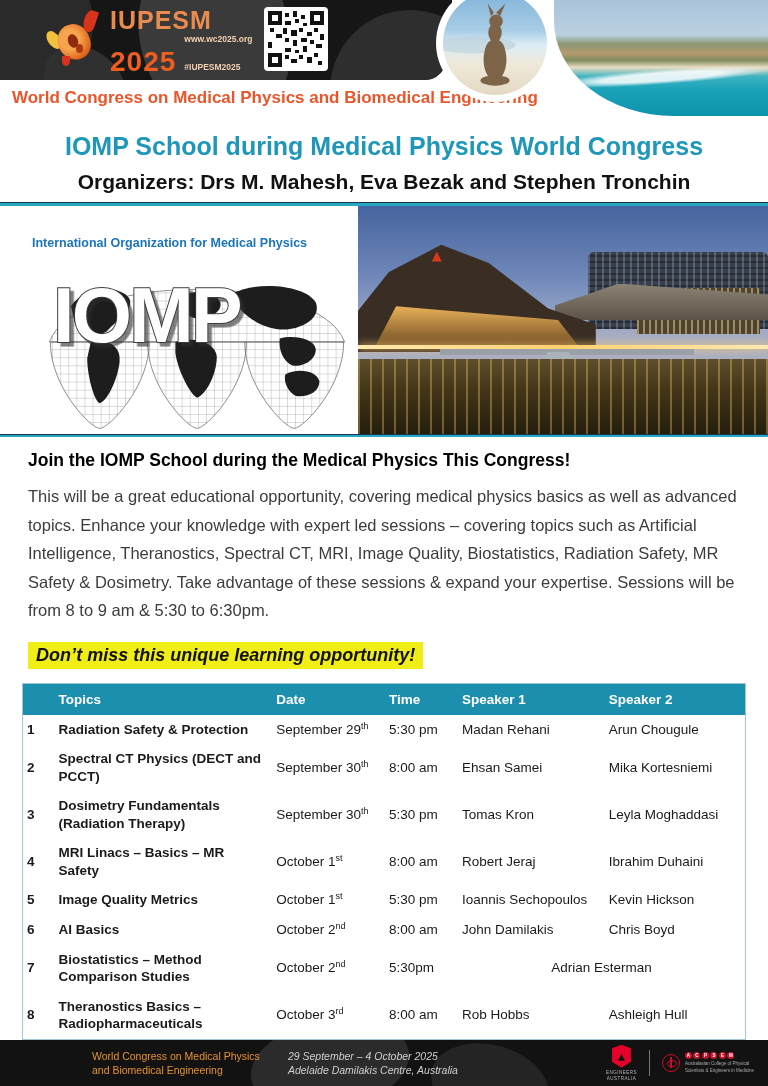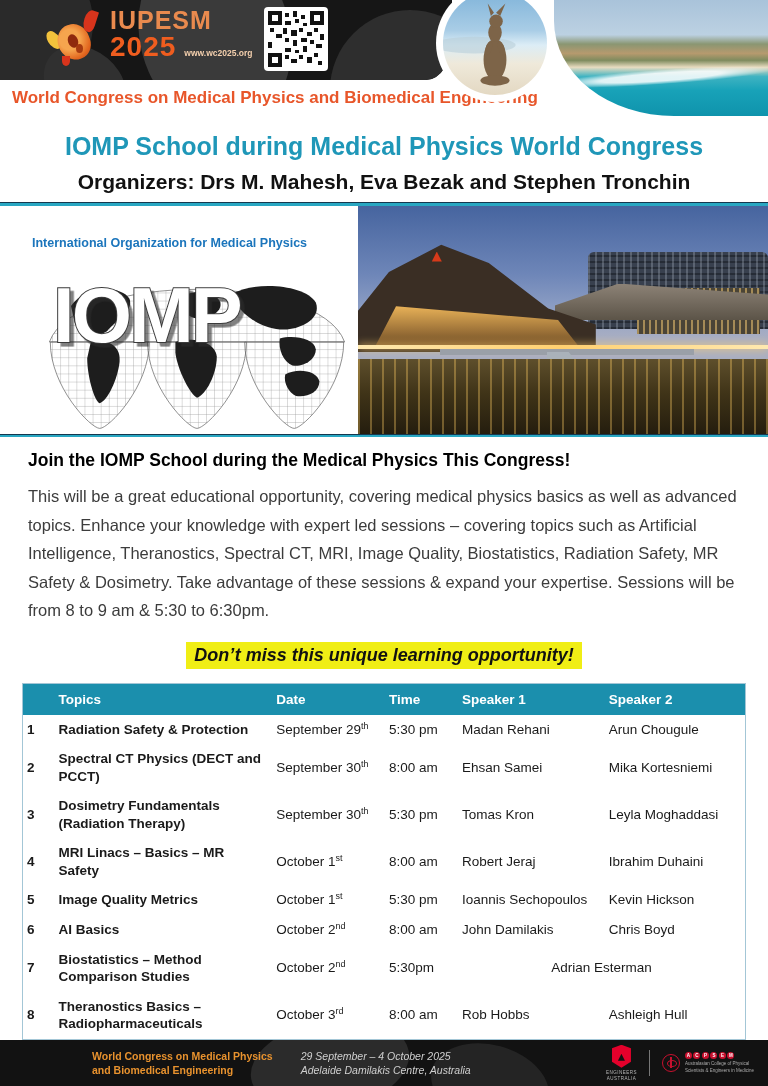--- a/index.html
+++ b/index.html
@@ -21,21 +21,21 @@
   .art-body { position:absolute; left:10px; top:16px; width:32px; height:36px; border-radius:50% 50% 46% 54%; background:radial-gradient(circle at 40% 40%, #f6a54e 0 35%, #e2661f 70%, #b33c12); transform:rotate(-20deg); }
   .art-spot1 { position:absolute; left:20px; top:26px; width:10px; height:14px; border-radius:50%; background:#8f2a0d; transform:rotate(-20deg); }
   .art-spot2 { position:absolute; left:28px; top:36px; width:7px; height:9px; border-radius:50%; background:#a63a10; }
   .art-flame { position:absolute; left:36px; top:2px; width:12px; height:22px; background:#d8341c; border-radius:80% 10% 60% 90%; transform:rotate(18deg); }
   .art-comma { position:absolute; left:0; top:22px; width:12px; height:20px; background:#f2c23c; border-radius:70% 90% 20% 90%; transform:rotate(-30deg); }
   .art-tail { position:absolute; left:14px; top:48px; width:8px; height:10px; background:#d8341c; border-radius:0 0 60% 60%; }
   .logo-text-block { display:flex; flex-direction:column; line-height:1; }
   .logo-title { font-size:25px; font-weight:bold; letter-spacing:1px; color:#e98a4e; }
   .logo-year-row { display:flex; align-items:flex-end; }
   .logo-year { font-size:28px; font-weight:bold; color:#ef5d1f; letter-spacing:1px; }
-  .logo-sub { margin-left:8px; padding-bottom:2px; display:flex; flex-direction:row;gap:16px; }
+  .logo-sub { margin-left:8px; padding-bottom:2px; display:flex; flex-direction:column;gap:16px; }
   .logo-url, .logo-tag { font-size:8.5px; font-weight:bold; color:#f3cfad; line-height:1.45; }
 
   .qr { position:absolute; left:264px; top:7px; width:64px; height:64px; background:#fff; border-radius:4px; padding:4px; z-index:3; }
   .qr svg { width:100%; height:100%; display:block; }
 
   .kangaroo-circle { position:absolute; left:436px; top:-16px; width:118px; height:118px; background:#fff; border-radius:50%; z-index:4; display:flex; align-items:center; justify-content:center; }
   .kangaroo-photo { width:104px; height:104px; border-radius:50%; overflow:hidden; background:linear-gradient(180deg,#7fb3d9 0%, #a9cde6 38%, #dcedf6 52%, #efe9da 70%, #e3d8c2 100%); position:relative; }
   .kangaroo-photo svg { position:absolute; left:0; top:0; width:100%; height:100%; }
 
   .coast-photo { position:absolute; right:0; top:0; width:214px; height:116px; border-bottom-left-radius:120px 95px; overflow:hidden; z-index:2;
@@ -66,21 +66,21 @@
   .hp-bridge-deck { position:absolute; left:20%; top:62.5%; width:62%; height:6px; background:#9aa0a8; }
   .hp-pylon { position:absolute; left:46%; top:64%; width:12%; height:16%; background:#aab2ba; clip-path:polygon(0 0, 45% 0, 100% 100%, 55% 100%, 30% 40%, 14% 100%, 0 100%); }
   .hp-water { position:absolute; left:0; bottom:0; width:100%; height:33%; background:linear-gradient(180deg,#5e4f2c 0%, #403418 45%, #241d0e 100%); }
   .hp-streaks { position:absolute; left:0; bottom:0; width:100%; height:33%; background:repeating-linear-gradient(90deg, rgba(255,205,100,.35) 0 2px, rgba(0,0,0,0) 2px 12px); }
   .hp-acc-logo { position:absolute; left:18%; top:20%; width:10px; height:10px; background:#d83a1a; clip-path:polygon(50% 0,100% 100%,0 100%); }
 
   
   .content { padding:0 28px; }
   .join-heading { margin-top:13px; font-size:17.5px; font-weight:bold; color:#000; }
   .intro-body { margin-top:11px; font-size:16.5px; line-height:1.73; color:#3c3c3c; }
-  .highlight-wrap { margin-top:17px; text-align:center; }
+  .highlight-wrap { margin-top:17px; }
   .highlight { display:inline-block; background:#f0ee15; color:#111; font-size:18px; font-weight:bold; font-style:italic; padding:3px 8px; }
 
   
   table.sessions { border-collapse:collapse; width:724px; margin:14px auto 0; border:1px solid #a3c6d6; font-size:13.5px; color:#1a1a1a; }
   table.sessions thead th { background:#1b8fad; color:#fff; text-align:left; font-weight:bold; padding:8px 4px; }
   table.sessions td { padding:6px 4px; vertical-align:middle; line-height:1.3; }
   td.cell-num { font-weight:bold; padding-left:7px; }
   td.cell-topic { font-weight:bold; padding-right:14px; }
   td.cell-merged { text-align:center; }
   sup { font-size:9px; line-height:0; }
@@ -88,21 +88,21 @@
   
   .note-line { margin:16px 28px 0; font-size:14.5px; font-weight:bold; color:#000; }
   .note-label { color:#e8562a; }
 
   
   .footer { position:absolute; left:0; bottom:0; width:768px; height:46px; background:#121212; overflow:hidden; display:flex; align-items:center; }
   .fblob { position:absolute; background:#2b2b2b; border-radius:50%; }
   .fblob.f1 { left:250px; top:-20px; width:160px; height:90px; transform:rotate(-10deg); }
   .fblob.f2 { left:430px; top:5px; width:120px; height:80px; transform:rotate(15deg); background:#242424; }
   .footer-congress { margin-left:92px; z-index:2; display:flex; flex-direction:column; }
-  .footer-congress span { font-size:10.5px; font-weight:bold; color:#e8922e; line-height:1.35; }
+  .footer-congress span { font-size:10.5px; font-weight:normal; color:#e8922e; line-height:1.35; }
   .footer-when { margin-left:28px; z-index:2; display:flex; flex-direction:column; }
   .footer-when span { font-size:10.5px; color:#cfcfcf; line-height:1.35;font-style:italic; }
   .footer-logos { margin-left:auto; margin-right:14px; z-index:2; display:flex; align-items:center; }
   .ea-logo { display:flex; flex-direction:column; align-items:center; }
   .ea-shield { width:19px; height:23px; background:#e4002b; clip-path:polygon(50% 0, 100% 16%, 100% 74%, 50% 100%, 0 74%, 0 16%); position:relative; }
   .ea-shield .ea-notch { position:absolute; left:6px; top:9px; width:7px; height:7px; background:#121212; clip-path:polygon(50% 0,100% 100%,0 100%); }
   .ea-text { margin-top:2px; font-size:4.5px; letter-spacing:.5px; color:#b8b8b8; text-align:center; line-height:1.3; }
   .logo-divider { width:1px; height:26px; background:#777; margin:0 12px; }
   .acpsem { display:flex; align-items:center; }
   .acp-emblem { width:18px; height:18px; border:1.6px solid #c8102e; border-radius:50%; position:relative; margin-right:5px; }

